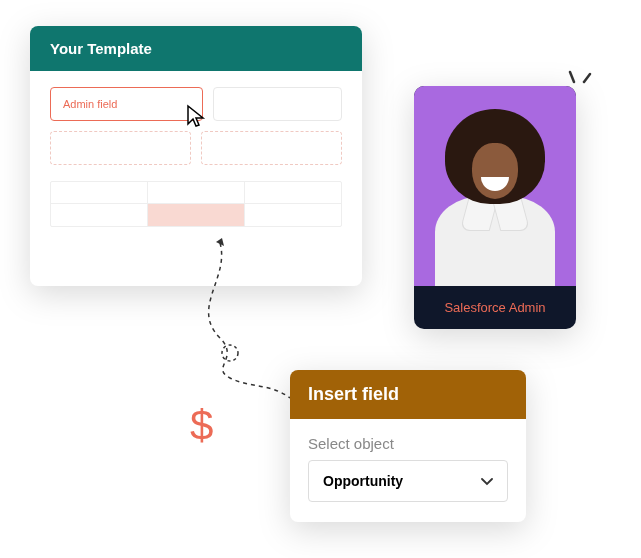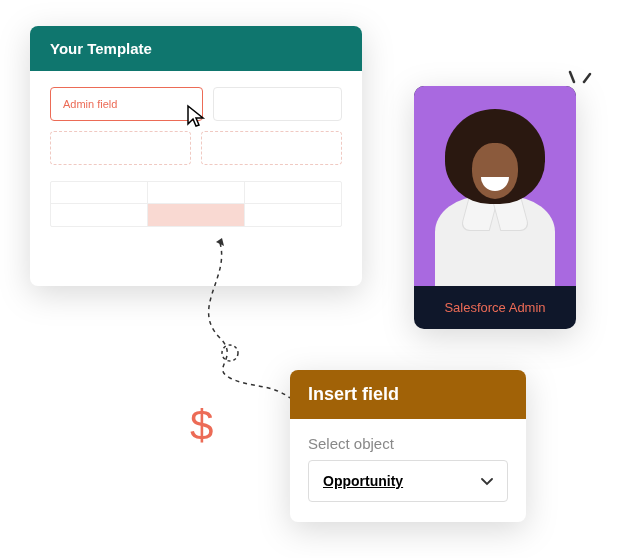--- a/index.html
+++ b/index.html
@@ -212,21 +212,20 @@
     .select-box {
       border: 1px solid #ddd;
       border-radius: 4px;
       padding: 12px 14px;
       display: flex;
       justify-content: space-between;
       align-items: center;
       font-size: 14px;
       font-weight: 600;
       cursor: pointer;
-      text-decoration: underline;
     }
     .chevron {
       width: 12px;
       height: 8px;
     }
     
     
     .dollar {
       position: absolute;
       top: 402px;

